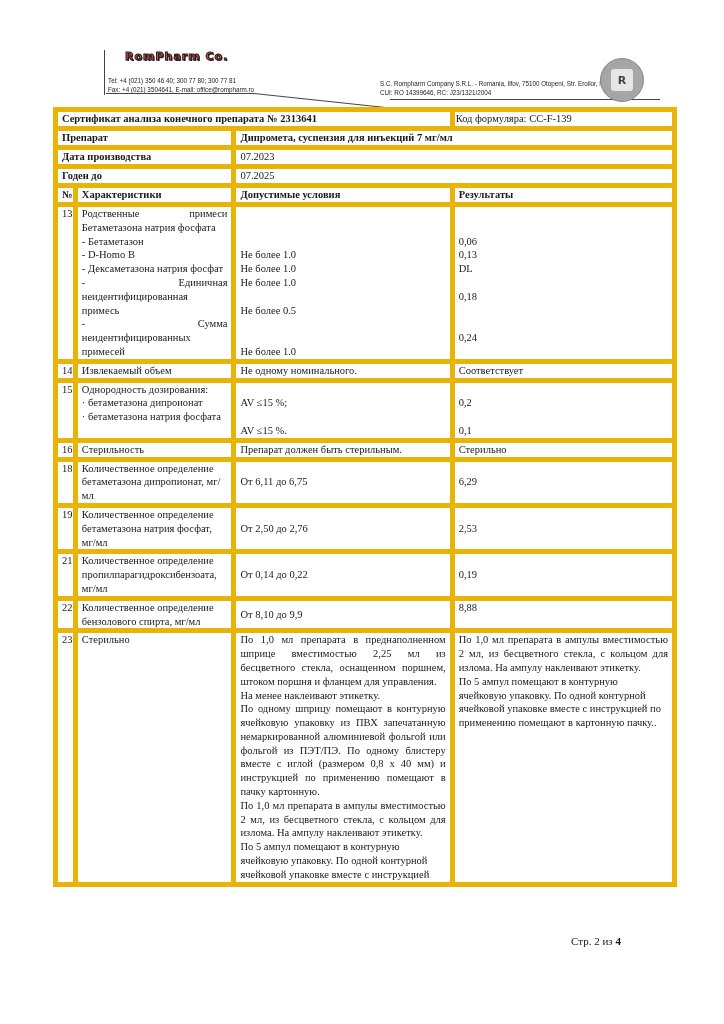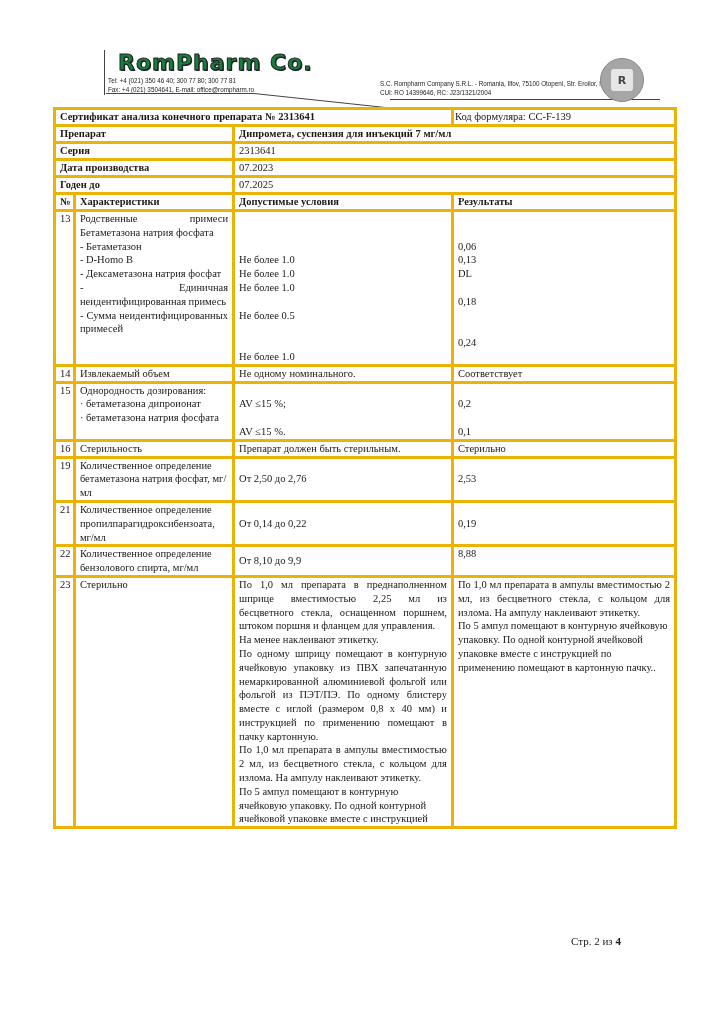--- a/index.html
+++ b/index.html
@@ -1,34 +1,34 @@
 <!DOCTYPE html>
 <html><head>
 <meta charset="utf-8">
 <style>
   html, body { margin: 0; padding: 0; }
   body { width: 724px; height: 1024px; background: #ffffff; position: relative; overflow: hidden;
          font-family: "Liberation Serif", serif; color: #1a1a1a; }
   .header { position: absolute; left: 0; top: 0; width: 724px; height: 105px; }
-  .logo { position: absolute; left: 118px; top: 50px; font-family: "DejaVu Sans", sans-serif; font-size: 22px;
-          font-weight: bold; letter-spacing: 1px; color: #15803d;
+  .logo { position: absolute; left: 125px; top: 50px; font-family: "DejaVu Sans", sans-serif; font-size: 11px;
+          font-weight: bold; letter-spacing: 1px; color: #ef4444;
           -webkit-text-stroke: 1px #222; text-shadow: 1px 1px 0 #222; }
   .logo-bar { position: absolute; left: 104px; top: 50px; width: 1px; height: 45px; background: #444; }
   .contact { position: absolute; left: 108px; top: 77px; font-family: "Liberation Sans", sans-serif; font-size: 6.3px; line-height: 8.5px; color: #222; }
   .company { position: absolute; left: 380px; top: 80px; font-family: "Liberation Sans", sans-serif; font-size: 6.3px; line-height: 8.5px; color: #222; }
   .hline-left { position: absolute; left: 106px; top: 93px; width: 147px; height: 1px; background: #444; }
   .hline-diag { position: absolute; left: 253px; top: 93px; width: 138px; height: 1px; background: #444; transform-origin: 0 0; transform: rotate(6deg); }
   .hline-right { position: absolute; left: 390px; top: 99px; width: 270px; height: 1px; background: #444; }
   .seal { position: absolute; left: 600px; top: 58px; width: 42px; height: 42px; border-radius: 50%;
           background: #a6a6a6; border: 1px solid #888; display: flex; align-items: center; justify-content: center; }
   .seal-inner { width: 22px; height: 22px; background: #e6e6e6; border-radius: 3px; font-family: "DejaVu Sans", sans-serif;
           font-size: 11px; font-weight: bold; color: #444; display: flex; align-items: center; justify-content: center; }
 
   table.cert { position: absolute; left: 53px; top: 107px; width: 624px; border-collapse: collapse; table-layout: fixed; font-size: 10.5px; line-height: 13.8px; }
-  table.cert td { border: 3px solid #eab308; padding: 0 4px; vertical-align: top; }
+  table.cert td { border: 5px solid #eab308; padding: 0 4px; vertical-align: top; }
   .b { font-weight: bold; }
   .hdr td { height: 14px; }
   .c-no { width: 19px; }
   .c-char { width: 152px; }
   .c-cond { width: 209px; }
   .c-res { width: 213px; }
   .ml { white-space: pre-line; }
   .justify { text-align: justify; }
   .pager { position: absolute; left: 571px; top: 935px; font-size: 11px; }
   .pager .bold { font-weight: bold; }
@@ -64,24 +64,20 @@
       <col class="c-res">
   </colgroup>
   <tbody>
       <tr class="hdr">
     <td colspan="3" class="b" style="border-right:1px solid #222;">Сертификат анализа конечного препарата № 2313641</td>
     <td style="padding-left:1px;margin-left:20px;">Код формуляра: CC-F-139</td>
   </tr>
   <tr class="hdr">
     <td colspan="2" class="b">Препарат</td>
     <td colspan="2" class="b">Дипромета, суспензия для инъекций 7 мг/мл</td>
-  </tr>
-  <tr class="hdr">
-    <td colspan="2" class="b">Серия</td>
-    <td colspan="2">2313641</td>
   </tr>
   <tr class="hdr">
     <td colspan="2" class="b">Дата производства</td>
     <td colspan="2">07.2023</td>
   </tr>
   <tr class="hdr">
     <td colspan="2" class="b">Годен до</td>
     <td colspan="2">07.2025</td>
   </tr>
   <tr class="hdr">
@@ -141,20 +137,26 @@
 
 0,1</td>
   </tr>
   <tr>
     <td>16</td>
     <td>Стерильность</td>
     <td>Препарат должен быть стерильным.</td>
     <td>Стерильно</td>
   </tr>
   <tr class="mid">
+    <td>18</td>
+    <td>Количественное определение бетаметазона дипропионат, мг/мл</td>
+    <td class="vm">От 6,11 до 6,75</td>
+    <td class="vm">6,29</td>
+  </tr>
+  <tr class="mid">
     <td>19</td>
     <td>Количественное определение бетаметазона натрия фосфат, мг/мл</td>
     <td class="vm">От 2,50 до 2,76</td>
     <td class="vm">2,53</td>
   </tr>
   <tr class="mid">
     <td>21</td>
     <td>Количественное определение пропилпарагидроксибензоата, мг/мл</td>
     <td class="vm">От 0,14 до 0,22</td>
     <td class="vm">0,19</td>

